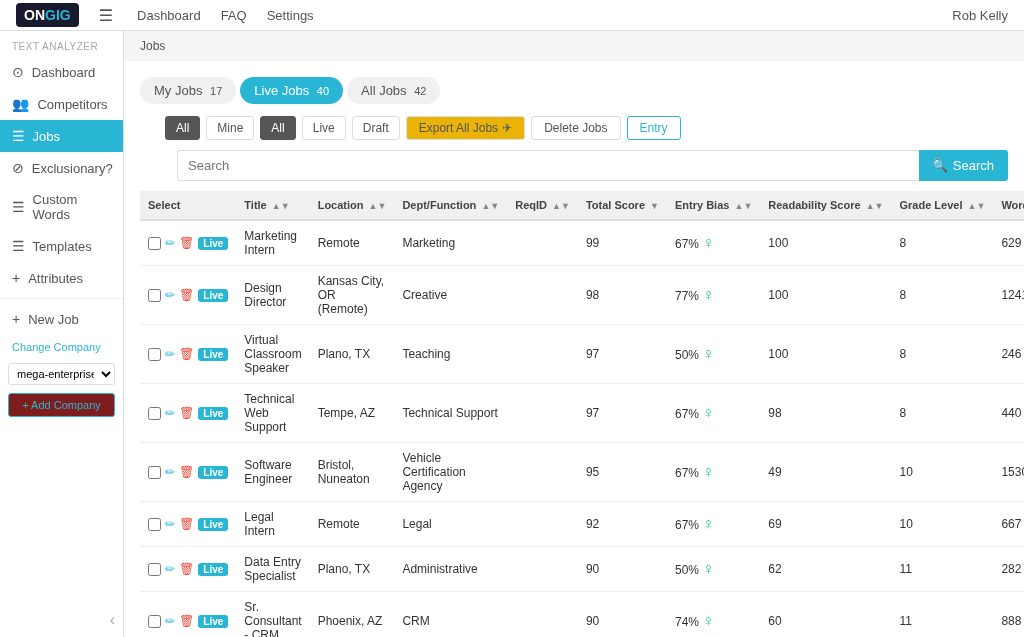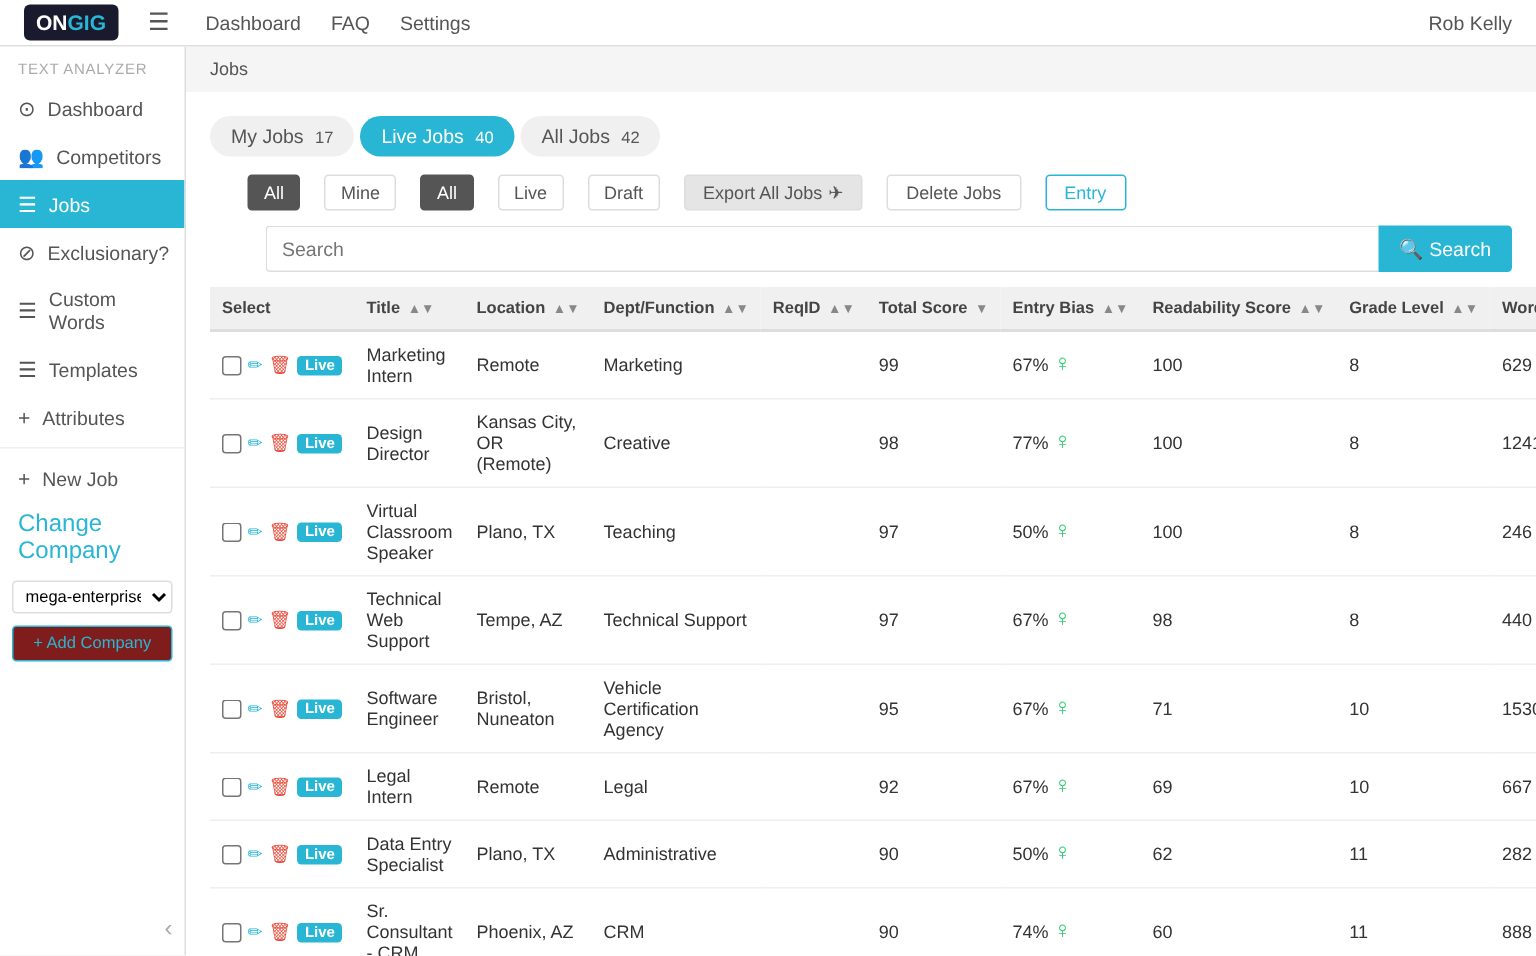--- a/index.html
+++ b/index.html
@@ -57,21 +57,21 @@
       cursor: pointer;
       color: #555;
       font-size: 13px;
       border-radius: 0;
     }
     .sidebar-item.active { background: #29b6d5; color: #fff; }
     .sidebar-item .icon { font-size: 14px; }
     .sidebar-divider { border: none; border-top: 1px solid #eee; margin: 4px 0; }
     .sidebar-change-company {
       color: #29b6d5;
-      font-size: 16px;
+      font-size: 11px;
       padding: 6px 12px;
       cursor: pointer;
     }
     .sidebar-select {
       margin: 4px 8px;
       font-size: 11px;
       padding: 3px 4px;
       border: 1px solid #ddd;
       border-radius: 3px;
       width: calc(100% - 16px);
@@ -135,39 +135,39 @@
     }
     .job-tab.active { background: #29b6d5; color: #fff; }
     .job-tab .count {
       font-size: 11px;
       margin-left: 4px;
     }
 
     
     .filter-row {
       display: flex;
-      gap: 16px;
+      gap: 6px;
       align-items: center;
       margin-bottom: 10px;
       padding-left: 25px;
     }
     .filter-btn {
       padding: 4px 10px;
       border: 1px solid #ddd;
       border-radius: 3px;
       background: #fff;
       cursor: pointer;
       font-size: 12px;
       color: #555;
     }
     .filter-btn.active { background: #555; color: #fff; border-color: #555; }
     .export-btn {
       padding: 4px 12px;
       border: 1px solid #ddd;
-      background: #e5e5e5;
+      background: #eab308;
       border-radius: 3px;
       cursor: pointer;
       font-size: 12px;
       color: #555;
       display: flex;
       align-items: center;
       gap: 4px;
     }
     .delete-btn {
       padding: 4px 12px;
@@ -474,21 +474,21 @@
           <span class="action-icon trash">🗑</span>
           <span class="live-badge">Live</span>
         </div>
       </td>
       <td>Software Engineer</td>
       <td>Bristol, Nuneaton</td>
       <td>Vehicle Certification Agency</td>
       <td></td>
       <td>95</td>
       <td>67% <span class="gender-icon">♀</span></td>
-      <td>71</td>
+      <td>49</td>
       <td>10</td>
       <td>1530</td>
 
     </tr>
             <tr>
       <td>
         <div class="row-actions">
           <input type="checkbox" style="">
           <span class="action-icon">✏</span>
           <span class="action-icon trash">🗑</span>

